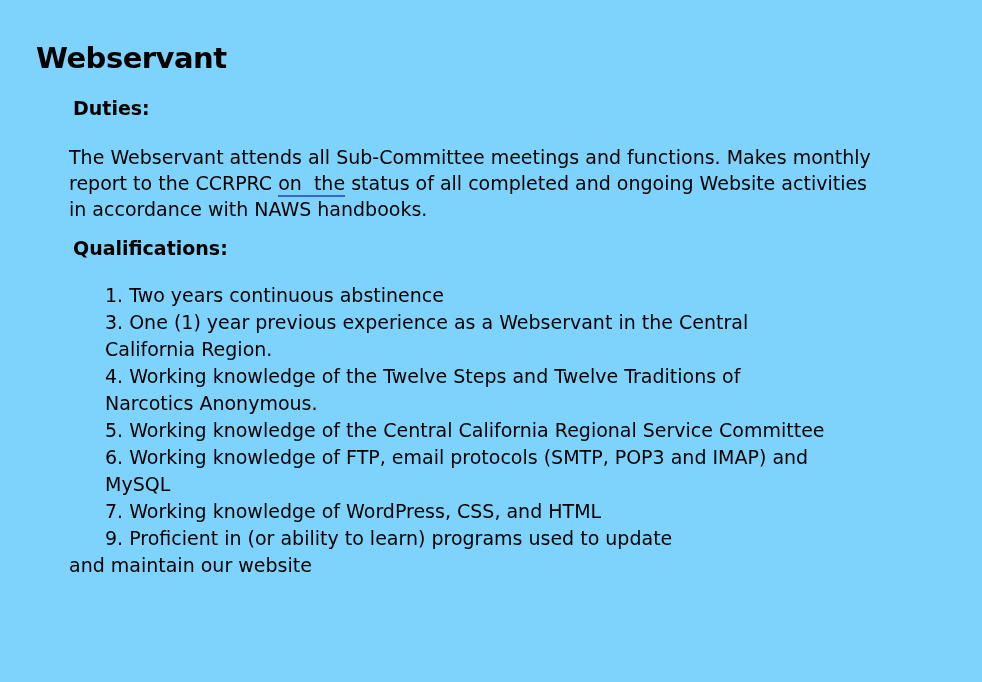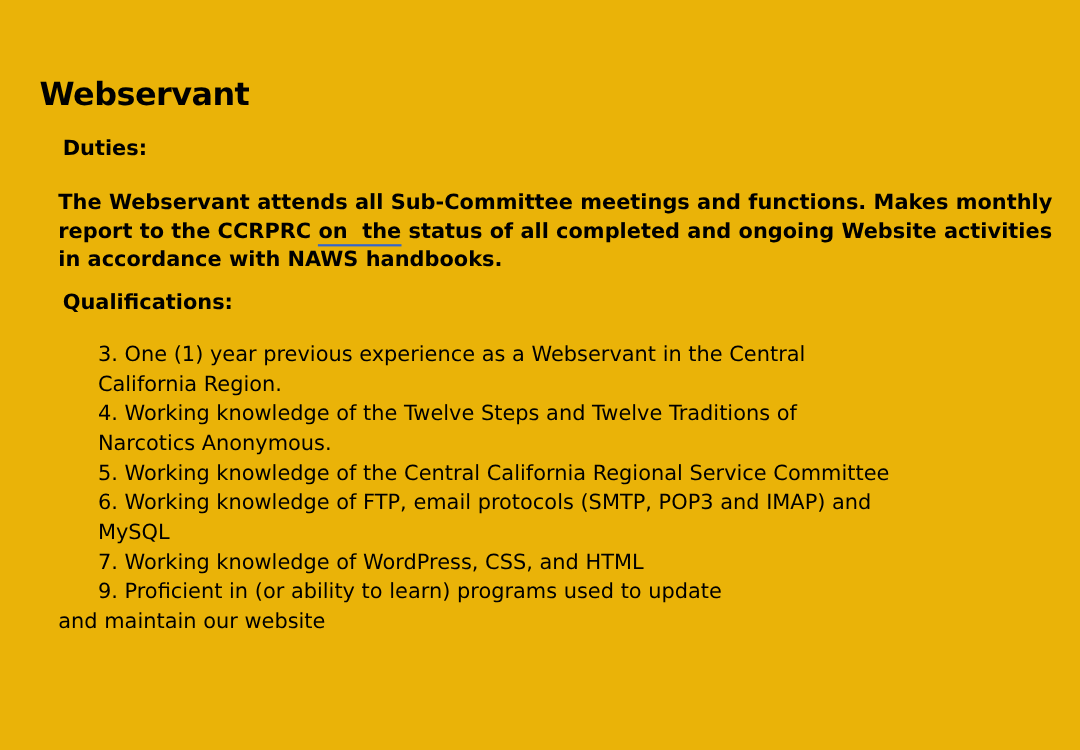--- a/index.html
+++ b/index.html
@@ -6,48 +6,47 @@
     margin: 0;
     padding: 0;
     background: #ffffff;
     color: #000000;
     font-family: "DejaVu Sans", sans-serif;
   }
   .page {
     position: relative;
     width: 982px;
     height: 682px;
-    background: #eab308;
+    background: #7dd3fc;
     overflow: hidden;
     box-sizing: border-box;
-    padding: 67px 40px 0 36px;
+    padding: 40px 40px 0 36px;
   }
   .page-title {
     font-size: 29px;
     line-height: 36px;
     font-weight: bold;
     margin: 0 0 20px 0;
     letter-spacing: -0.5px;
   }
   .content {
-    margin-left: 17px;
+    margin-left: 33px;
   }
   .section-heading {
     font-size: 19px;
     line-height: 24px;
     font-weight: bold;
     margin: 0 0 24px 4px;
     white-space: pre;
   }
   .section-heading.quals {
     margin: 0 0 22px 4px;
   }
   .paragraph {
     margin: 0 0 14px 0;
-    font-weight: bold;
   }
   .pline {
     font-size: 19px;
     line-height: 26px;
     white-space: pre;
   }
   .grammar-underline {
     border-bottom: 2px solid var(--underline-color, #3366cc);
     padding-bottom: 1px;
   }
@@ -76,20 +75,21 @@
 
     <div class="paragraph">
       <div class="pline">The Webservant attends all Sub-Committee meetings and functions. Makes monthly</div>
       <div class="pline"><span>report to the CCRPRC </span><span class="grammar-underline">on  the</span><span> status of all completed and ongoing Website activities</span></div>
       <div class="pline">in accordance with NAWS handbooks.</div>
     </div>
 
     <h2 class="section-heading quals">Qualifications:</h2>
 
     <div class="list">
+        <div class="line indented">1. Two years continuous abstinence</div>
         <div class="line indented">3. One (1) year previous experience as a Webservant in the Central</div>
         <div class="line indented">California Region.</div>
         <div class="line indented">4. Working knowledge of the Twelve Steps and Twelve Traditions of</div>
         <div class="line indented">Narcotics Anonymous.</div>
         <div class="line indented">5. Working knowledge of the Central California Regional Service Committee</div>
         <div class="line indented">6. Working knowledge of FTP, email protocols (SMTP, POP3 and IMAP) and</div>
         <div class="line indented">MySQL</div>
         <div class="line indented">7. Working knowledge of WordPress, CSS, and HTML</div>
         <div class="line indented">9. Proficient in (or ability to learn) programs used to update</div>
         <div class="line">and maintain our website</div>

